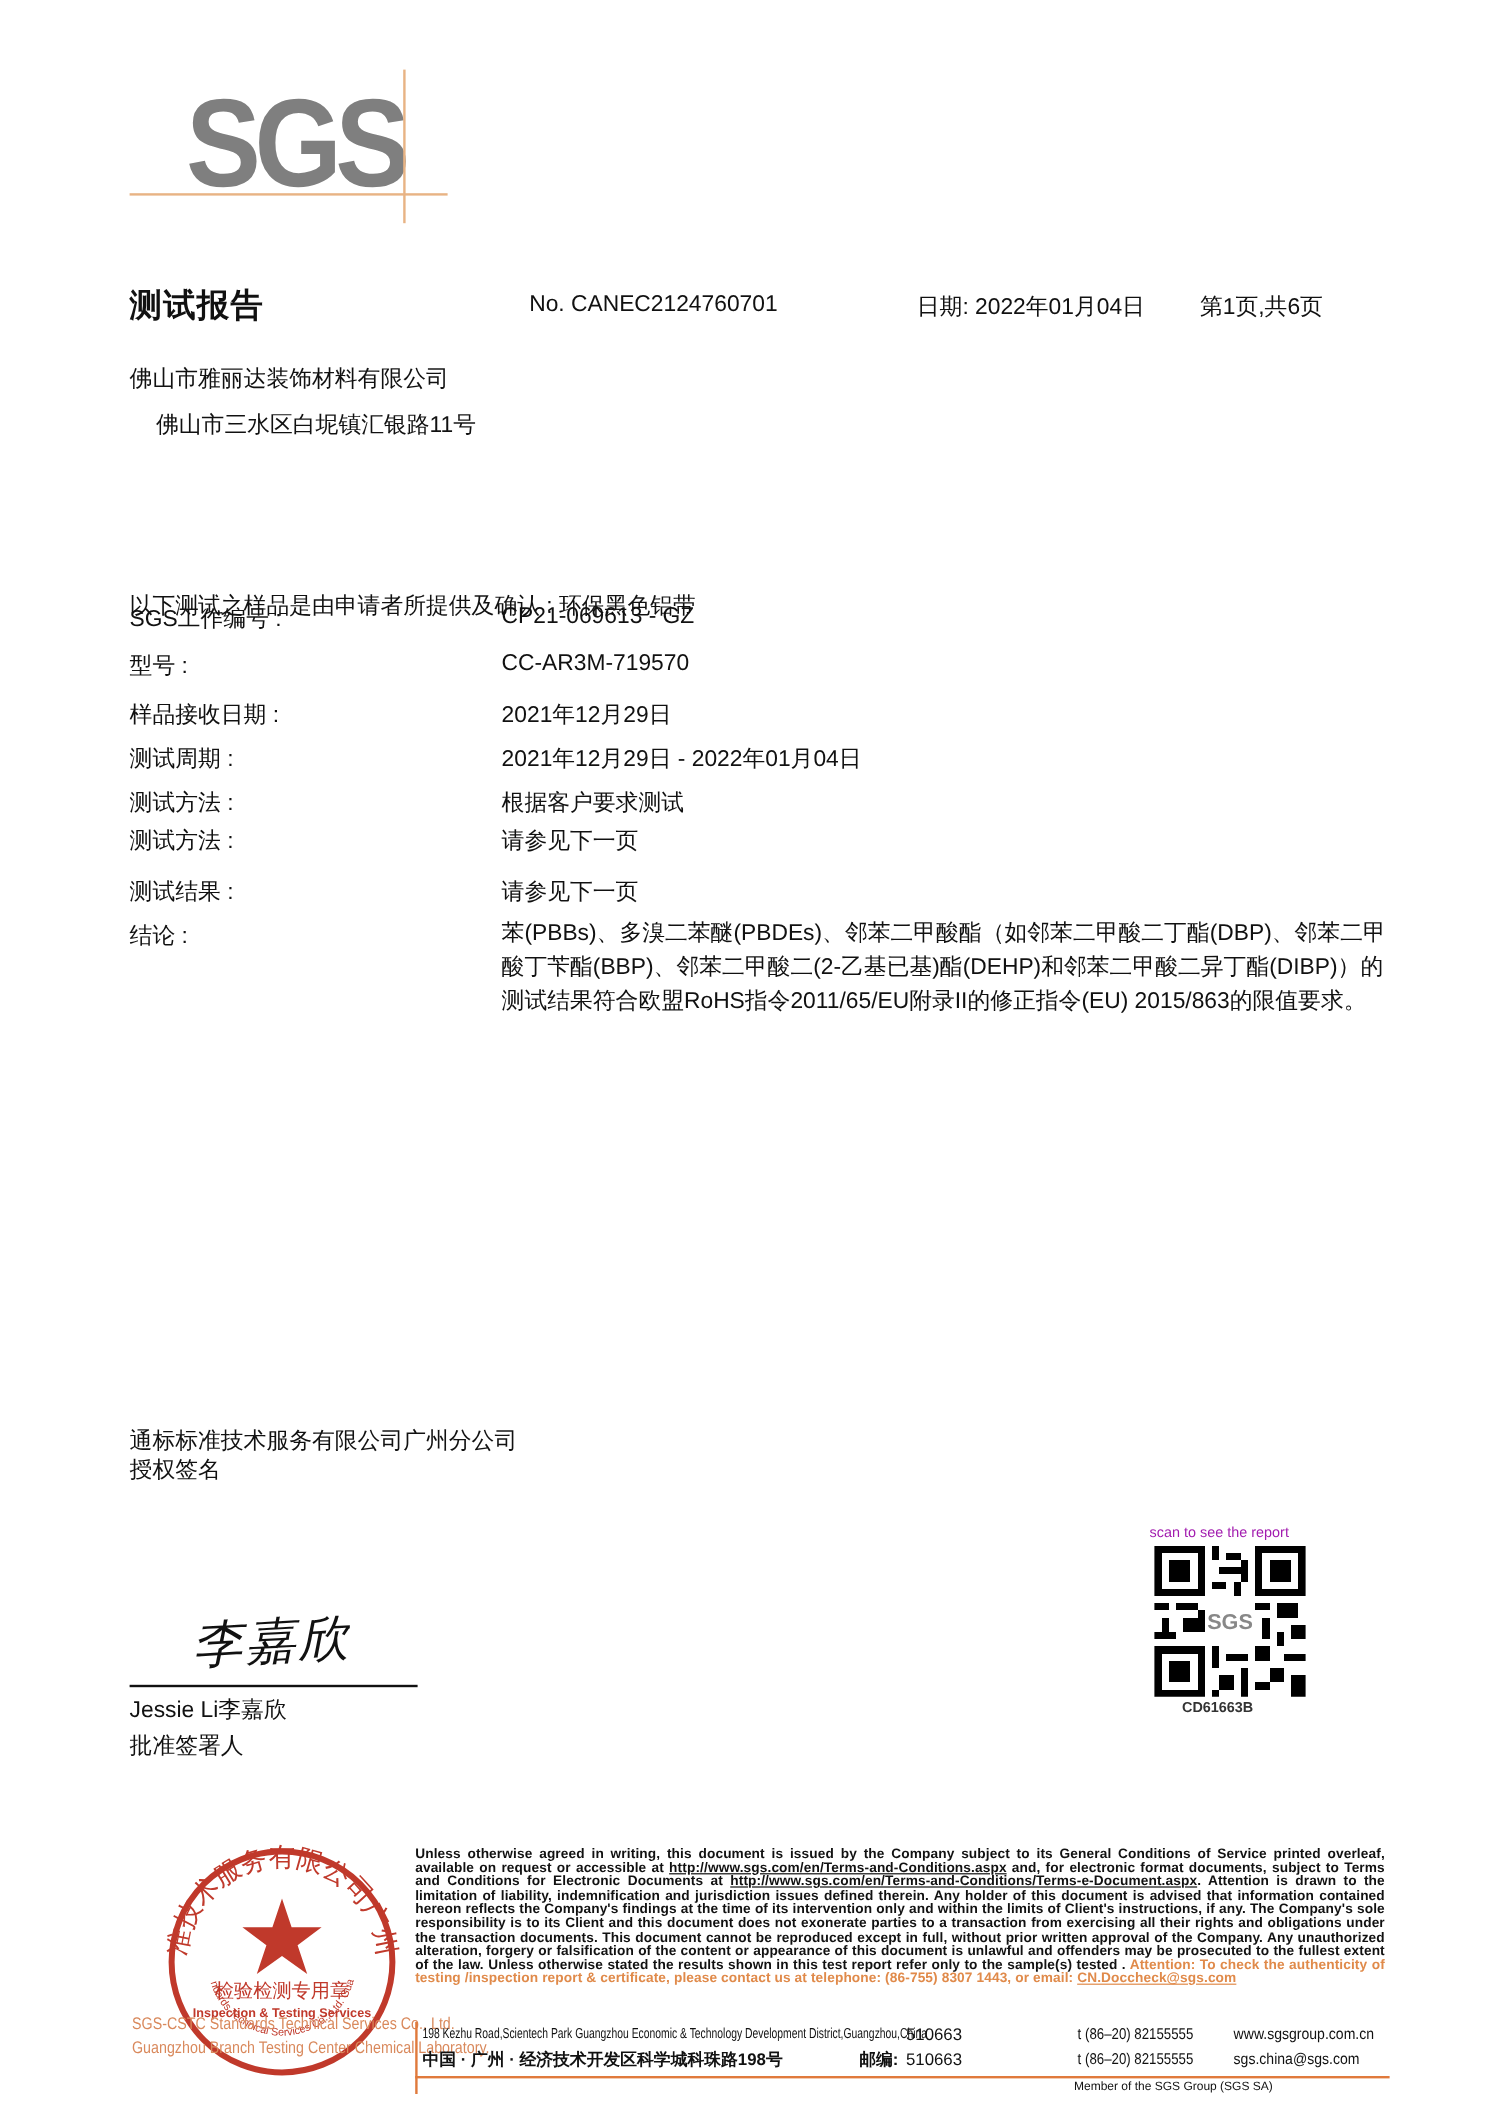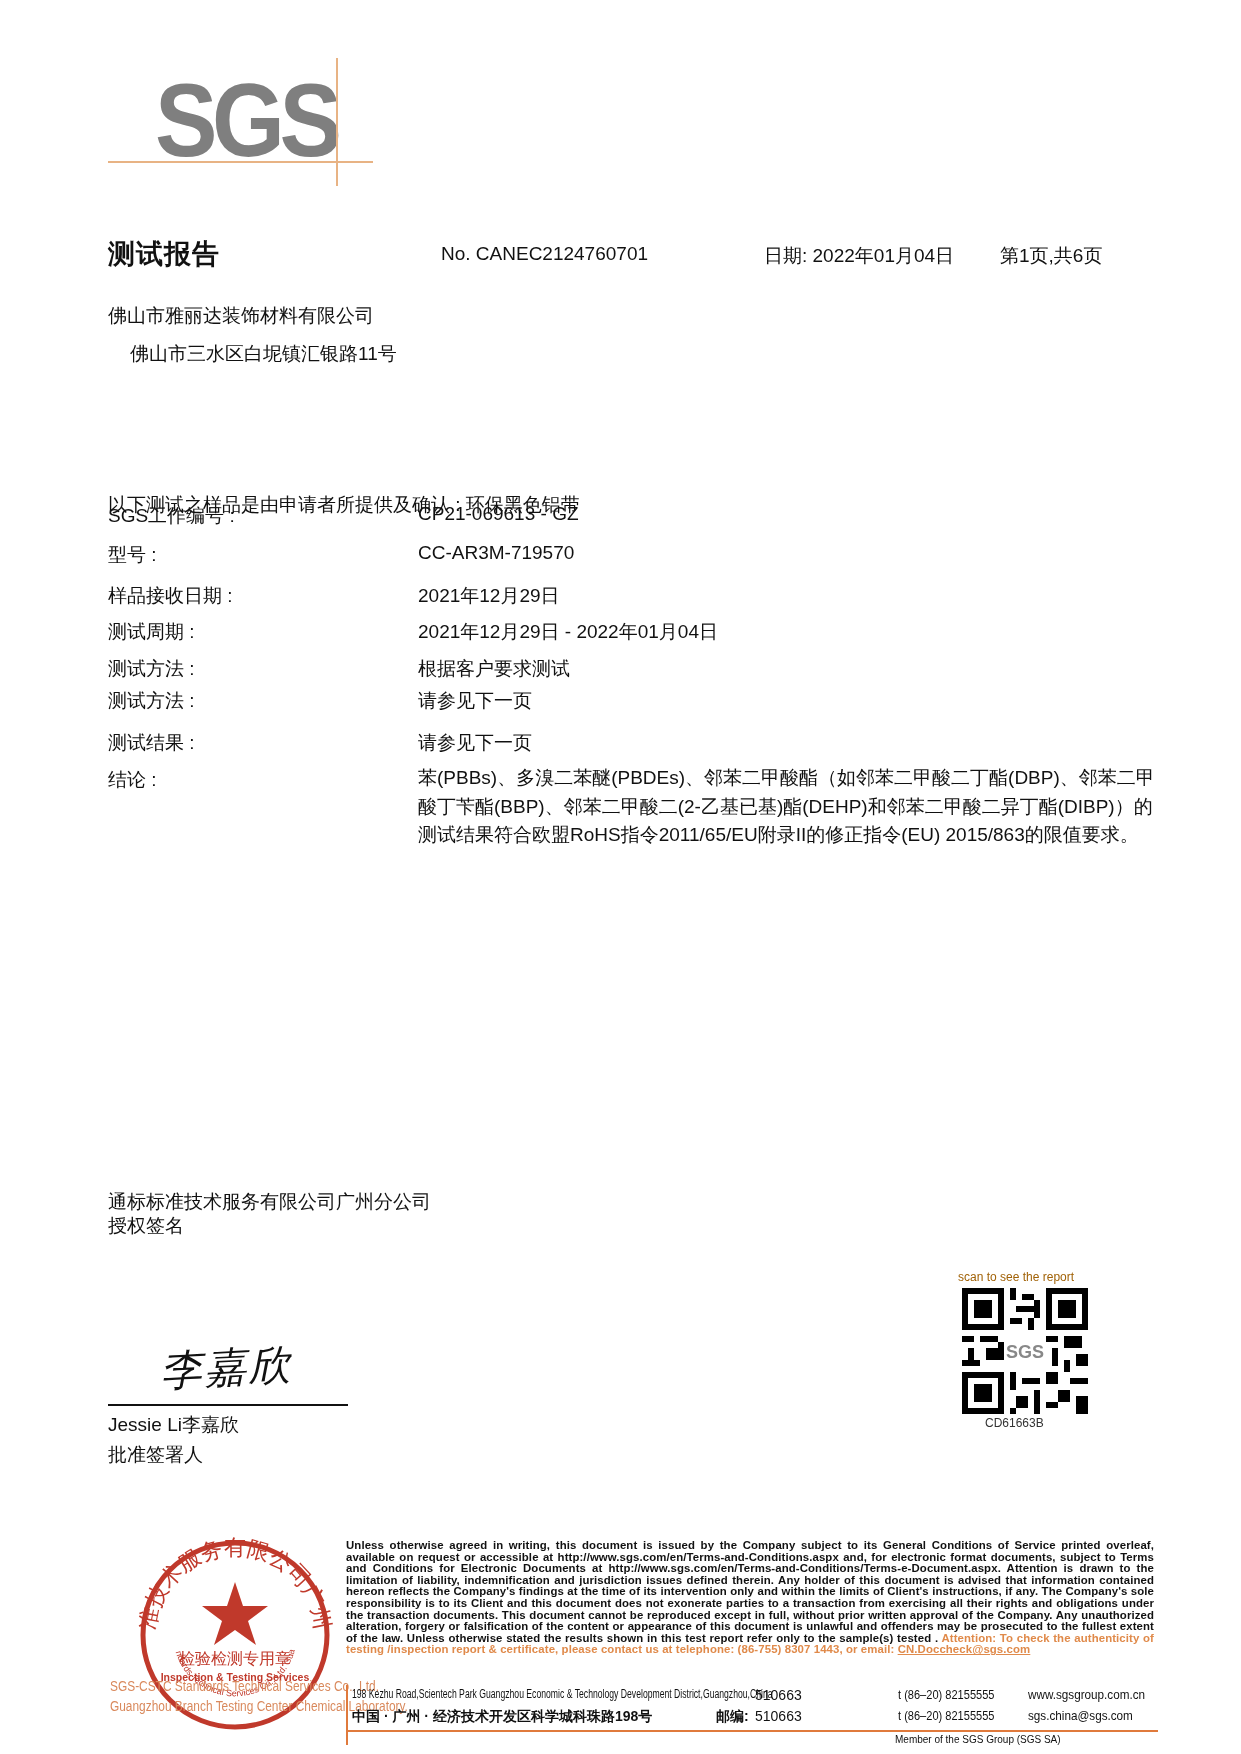--- a/index.html
+++ b/index.html
@@ -33,33 +33,33 @@
 
   .org { left: 108px; top: 1190px; font-size: 19px; line-height: 24px; }
 
   .signature { left: 160px; top: 1340px; font-family: "DejaVu Serif", serif; font-style: italic;
                font-size: 42px; color: #111; letter-spacing: 2px; transform: rotate(-3deg); }
   .sig-line { left: 108px; top: 1404px; width: 240px; height: 2px; background: #111; }
   .signer-name { left: 108px; top: 1412px; font-size: 19px; }
   .signer-title { left: 108px; top: 1442px; font-size: 19px; }
 
   
-  .qr-caption { left: 958px; top: 1270px; font-size: 12px; color: #a16207; }
+  .qr-caption { left: 958px; top: 1270px; font-size: 12px; color: #a21caf; }
   .qr-box { left: 962px; top: 1288px; width: 126px; height: 126px; background: #fff; }
-  .qr-code { left: 985px; top: 1416px; font-size: 12px; color: #333; }
+  .qr-code { left: 985px; top: 1416px; font-size: 12px; color: #333; font-weight: bold; }
 
   
   .stamp { left: 130px; top: 1530px; width: 210px; height: 200px; }
   .stamp-company-en { left: 110px; top: 1678px; font-size: 14px; color: #d9895c; transform: scaleX(0.85); transform-origin: left top; white-space: nowrap; }
   .stamp-company-en2 { left: 110px; top: 1698px; font-size: 14px; color: #d9895c; transform: scaleX(0.85); transform-origin: left top; white-space: nowrap; }
 
   
   .legal { left: 346px; top: 1540px; width: 808px; font-size: 11.4px; line-height: 11.6px;
            font-weight: 700; color: #111; text-align: justify; letter-spacing: 0.1px; }
-  .legal a { color: #111; }
+  .legal a { color: #111; text-decoration: underline; }
   .attention { color: #e08a4a; font-weight: 700; }
   .attention a { color: #e08a4a; text-decoration: underline; }
 
   .foot-vline { left: 346px; top: 1685px; width: 2px; height: 60px; background: #e07a3c; }
   .foot-hline { left: 346px; top: 1730px; width: 812px; height: 2px; background: #e07a3c; }
   .addr-en { left: 352px; top: 1687px; font-size: 12px; transform: scaleX(0.72); transform-origin: left top; white-space: nowrap; }
   .addr-zip1 { left: 755px; top: 1687px; font-size: 14px; }
   .addr-cn { left: 352px; top: 1708px; font-size: 14px; font-weight: 700; }
   .addr-zip-label { left: 716px; top: 1708px; font-size: 14px; font-weight: 700; }
   .addr-zip2 { left: 755px; top: 1708px; font-size: 14px; }

